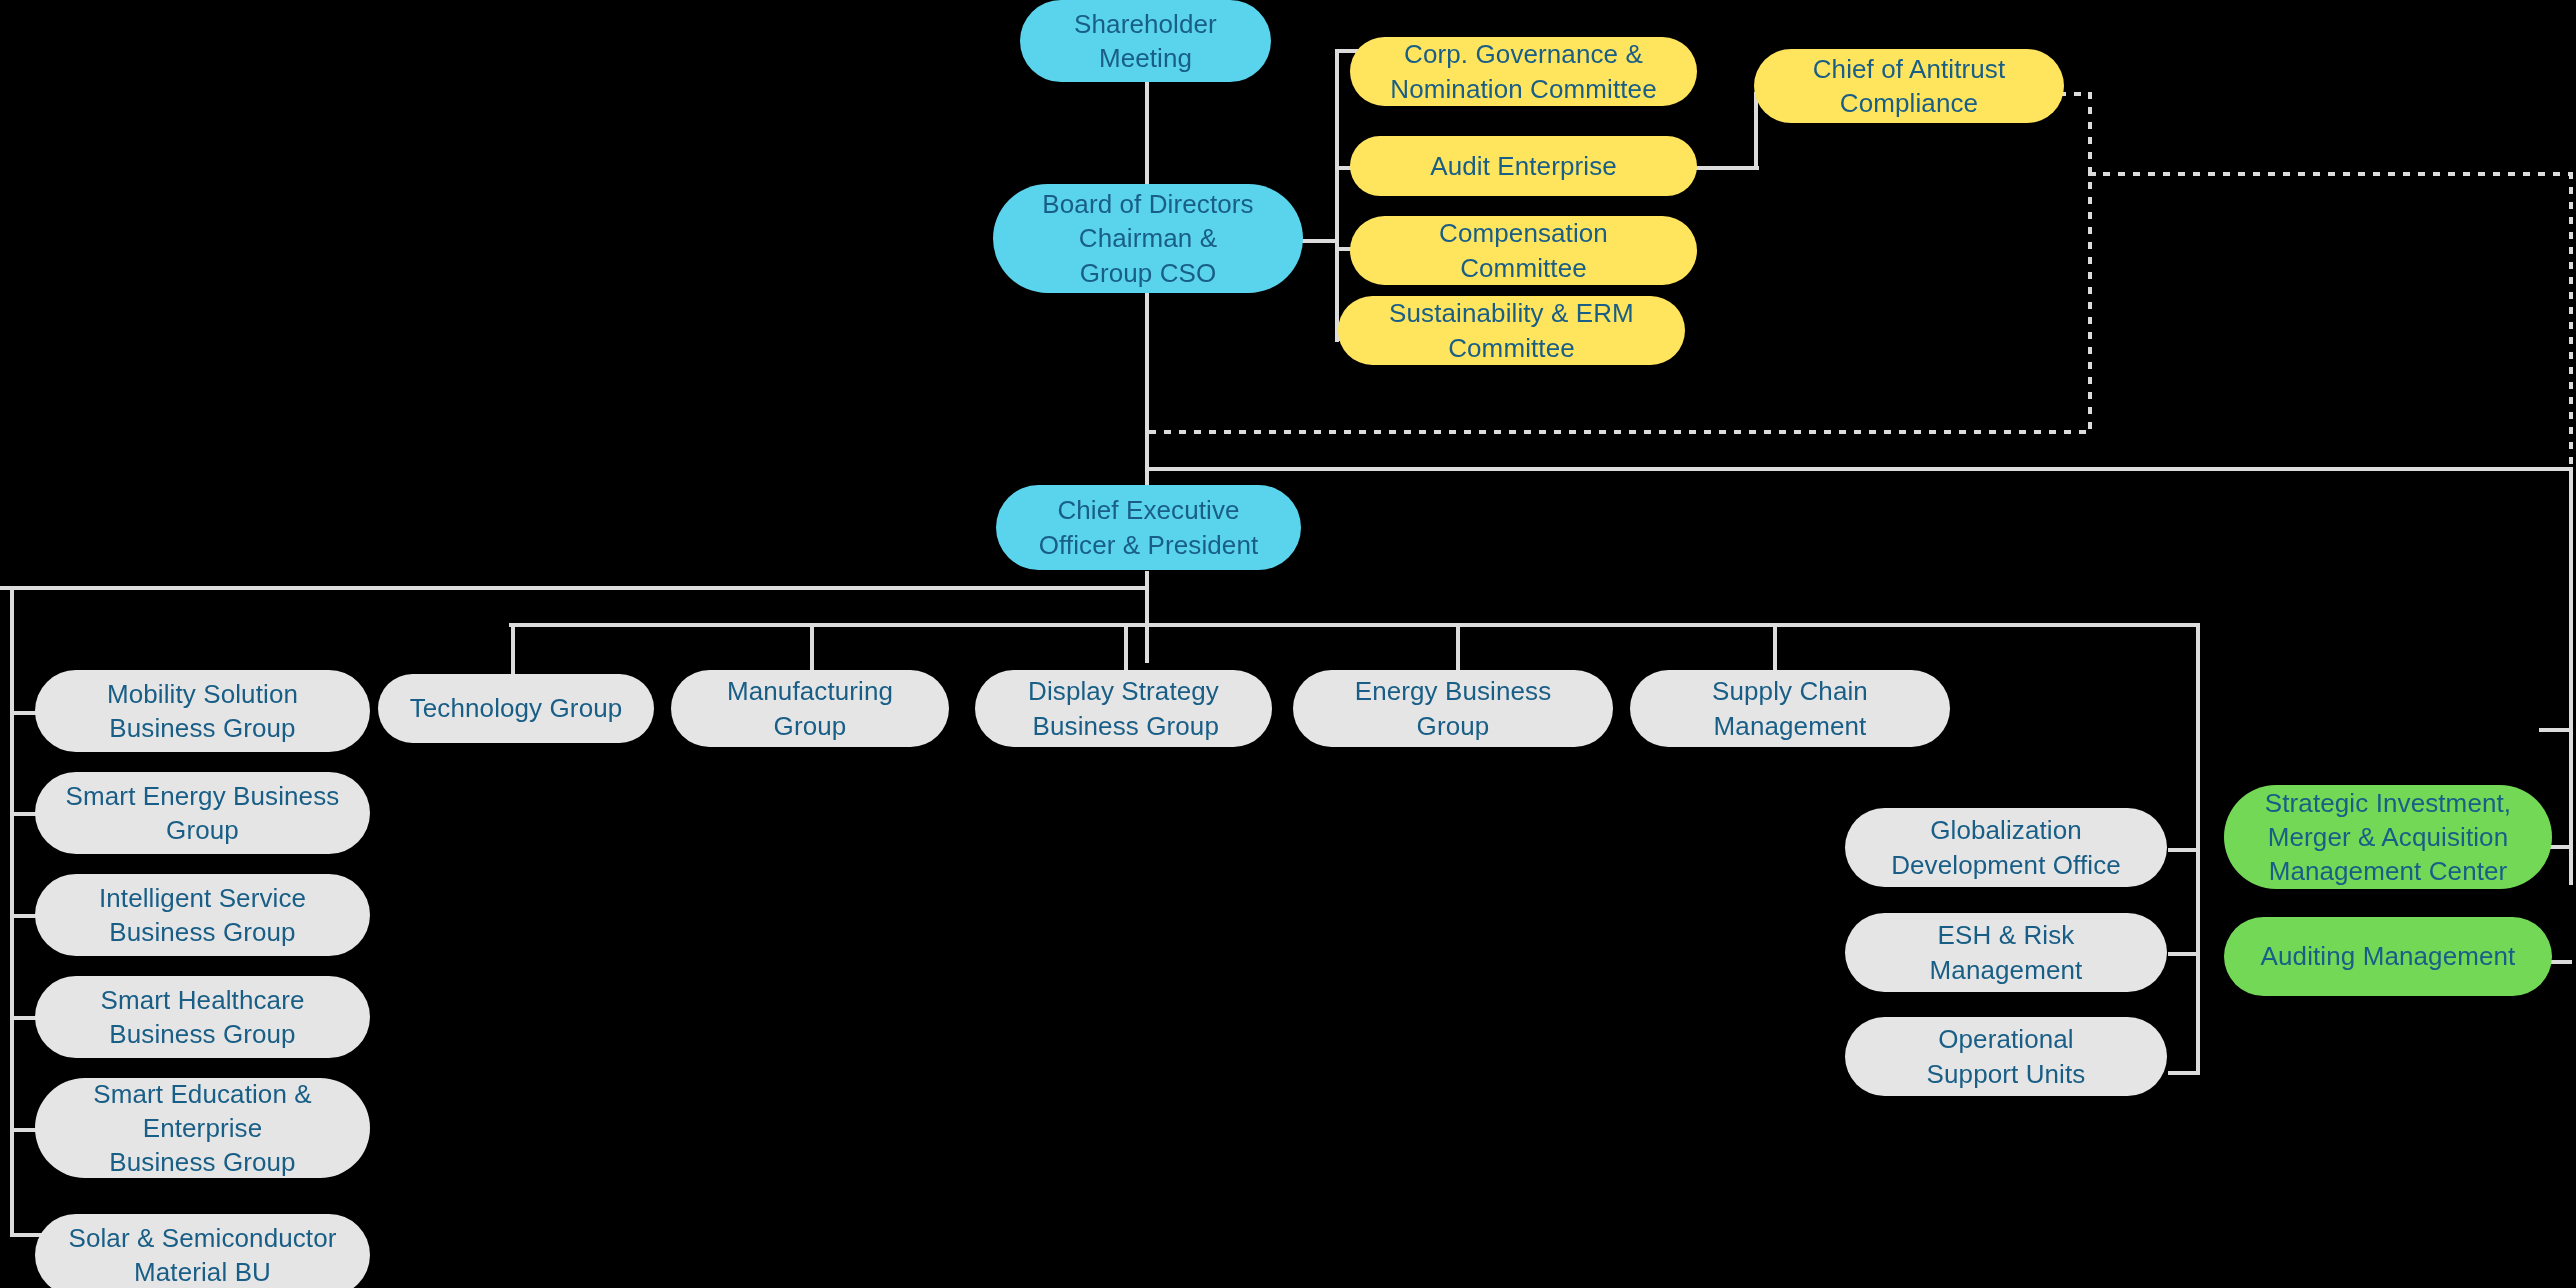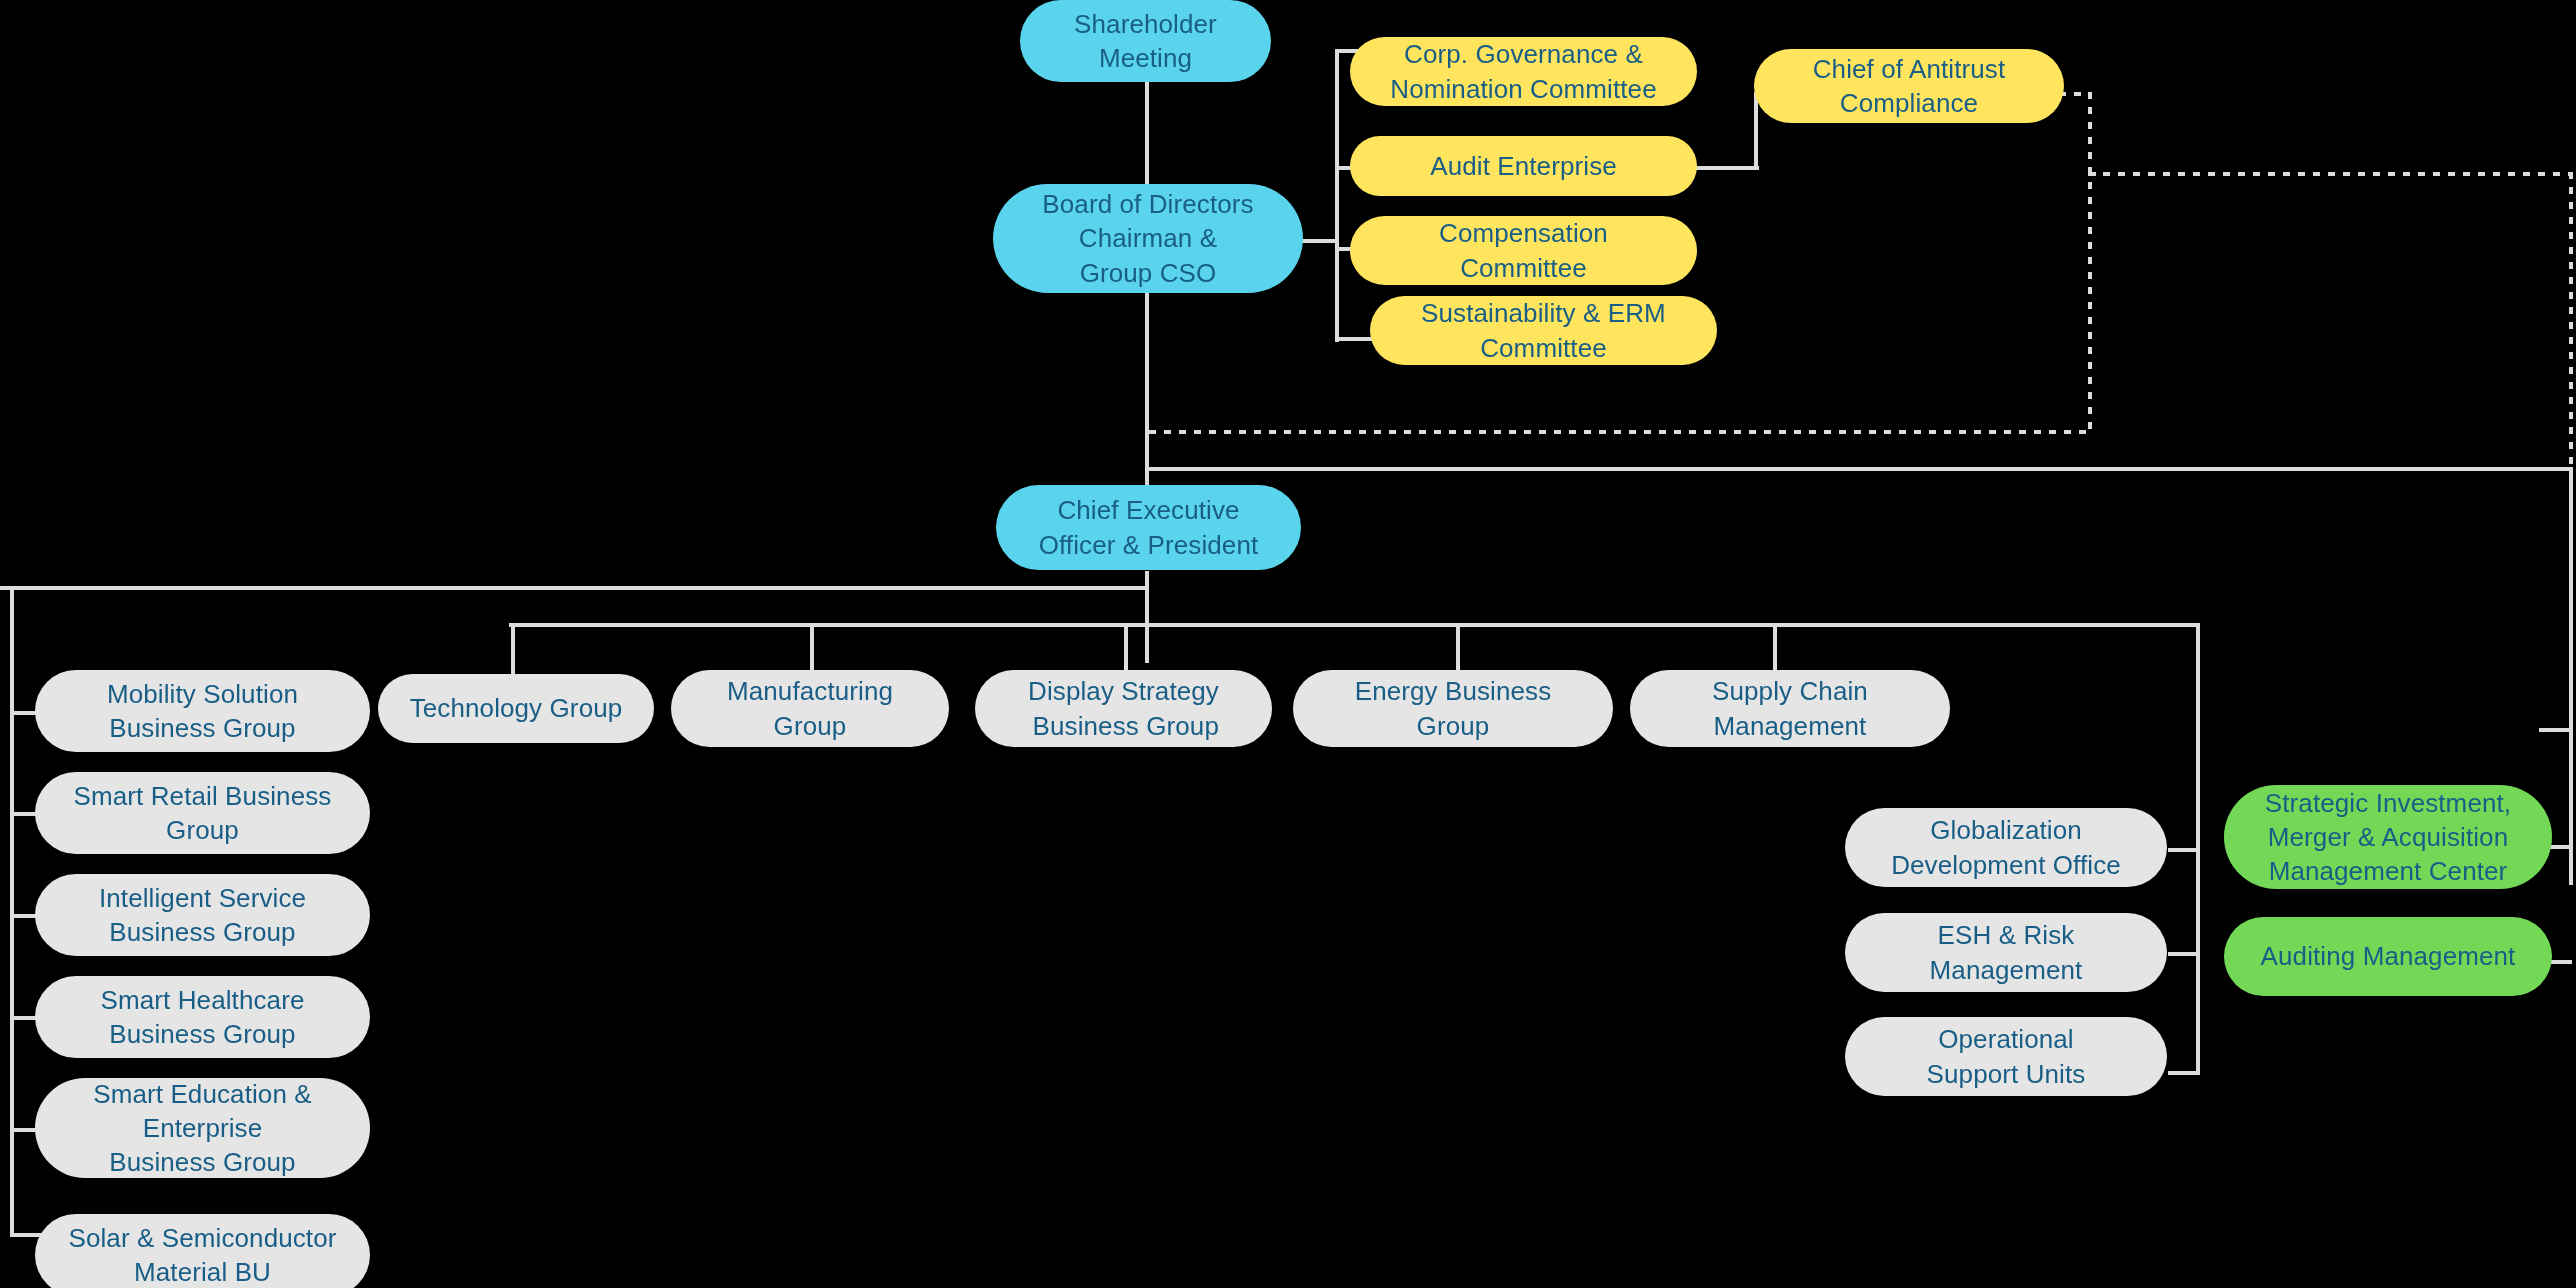--- a/index.html
+++ b/index.html
@@ -126,30 +126,30 @@
 Officer &amp; President</div>
 
   <div class="node yellow" style="left:1350px; top:37px; width:347px; height:69px;">Corp. Governance &amp;
 Nomination Committee</div>
 
   <div class="node yellow" style="left:1350px; top:136px; width:347px; height:60px;">Audit Enterprise</div>
 
   <div class="node yellow" style="left:1350px; top:216px; width:347px; height:69px;">Compensation
 Committee</div>
 
-  <div class="node yellow" style="left:1370px; top:296px; width:347px; height:69px;">Sustainability &amp; ERM
+  <div class="node yellow" style="left:1338px; top:296px; width:347px; height:69px;">Sustainability &amp; ERM
 Committee</div>
 
   <div class="node yellow" style="left:1754px; top:49px; width:310px; height:74px;">Chief of Antitrust
 Compliance</div>
 
   <div class="node purple" style="left:35px; top:670px; width:335px; height:82px;">Mobility Solution
 Business Group</div>
 
-  <div class="node purple" style="left:35px; top:772px; width:335px; height:82px;">Smart Retail  Business
+  <div class="node purple" style="left:35px; top:772px; width:335px; height:82px;">Smart Energy  Business
 Group</div>
 
   <div class="node purple" style="left:35px; top:874px; width:335px; height:82px;">Intelligent Service
 Business Group</div>
 
   <div class="node purple" style="left:35px; top:976px; width:335px; height:82px;">Smart Healthcare
 Business Group</div>
 
   <div class="node purple" style="left:35px; top:1078px; width:335px; height:100px;">Smart Education &amp;
 Enterprise

